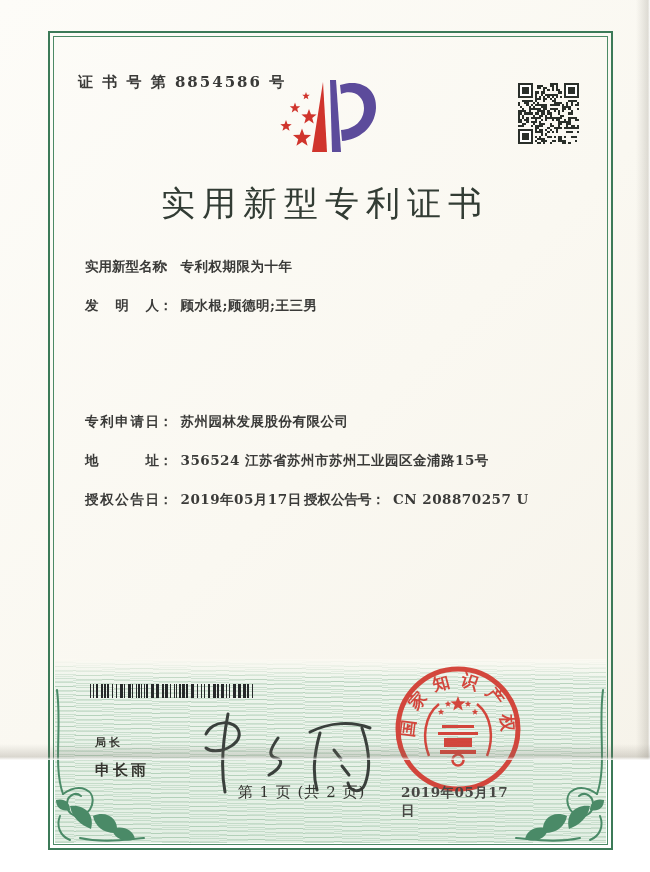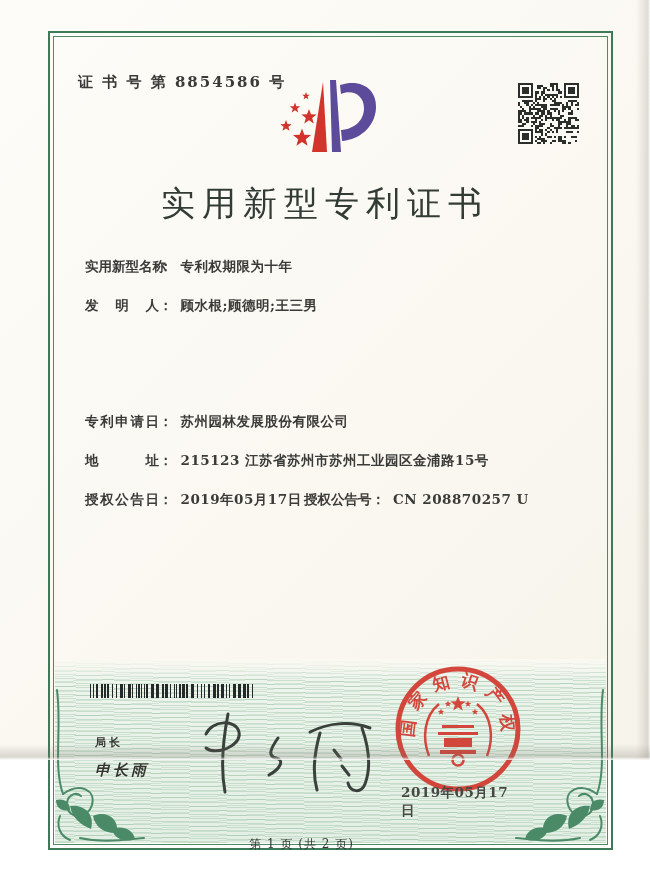--- a/index.html
+++ b/index.html
@@ -47,25 +47,25 @@
   .colon{display:inline-block;}
   .fval{margin-left:8px;letter-spacing:.5px;}
   .grant2{position:absolute;left:219px;top:0;white-space:nowrap;}
   .legal{
     position:absolute;left:85px;top:521px;width:498px;
     font-size:13.8px;line-height:18.6px;color:#3a3a38;text-align:justify;
   }
   .legal p{margin:0;text-indent:2em;font-weight:500;}
   .barcode{position:absolute;left:90px;top:684px;width:165px;height:14px;}
   .bureau-title{position:absolute;left:95px;top:735px;font-size:11px;letter-spacing:3px;color:#35352f;font-weight:600;}
-  .bureau-name{position:absolute;left:95px;top:761px;font-size:15px;letter-spacing:3px;color:#35352f;font-weight:600;font-style:italic;}
+  .bureau-name{position:absolute;left:95px;top:761px;font-size:15px;letter-spacing:3px;color:#35352f;font-weight:600;}
   .signature{position:absolute;left:192px;top:706px;width:190px;height:92px;}
   .seal{position:absolute;left:391px;top:662px;width:134px;height:134px;opacity:.93;}
   .seal-date{position:absolute;left:401px;top:784px;width:120px;font-size:13.5px;color:#474744;letter-spacing:.5px;font-weight:600;}
-  .footer{position:absolute;left:20px;top:836px;width:563px;text-align:center;font-size:12px;color:#33332f;letter-spacing:1px;}
+  .footer{position:absolute;left:20px;top:783px;width:563px;text-align:center;font-size:15px;color:#33332f;letter-spacing:1px;}
   .flourish{position:absolute;width:96px;height:158px;}
   .flourish.bl{left:50px;top:688px;}
   .flourish.br{left:514px;top:688px;transform:scaleX(-1);}
 </style>
 </head>
 <body>
 
 <div class="paper">
 
   <div class="frame">
@@ -105,21 +105,21 @@
   <div class="frow" style="top:258px">
     <span class="flabel">实用新型名称</span><span class="colon">：</span><span class="fval">专利权期限为十年</span>
   </div>
   <div class="frow" style="top:297px">
     <span class="flabel">发明人</span><span class="colon">：</span><span class="fval">顾水根;顾德明;王三男</span>
   </div>
   <div class="frow" style="top:413px">
     <span class="flabel">专利申请日</span><span class="colon">：</span><span class="fval">苏州园林发展股份有限公司</span>
   </div>
   <div class="frow" style="top:452px">
-    <span class="flabel">地址</span><span class="colon">：</span><span class="fval">215123 江苏省苏州市苏州工业园区金浦路15号</span>
+    <span class="flabel">地址</span><span class="colon">：</span><span class="fval">356524 江苏省苏州市苏州工业园区金浦路15号</span>
   </div>
   <div class="frow" style="top:491px">
     <span class="flabel">授权公告日</span><span class="colon">：</span><span class="fval">2019年05月17日</span>
     <span class="grant2">
       <span>授权公告号</span><span class="colon">：</span><span class="fval">CN 208870257 U</span>
     </span>
   </div>
 
   <div class="legal">
   </div>

